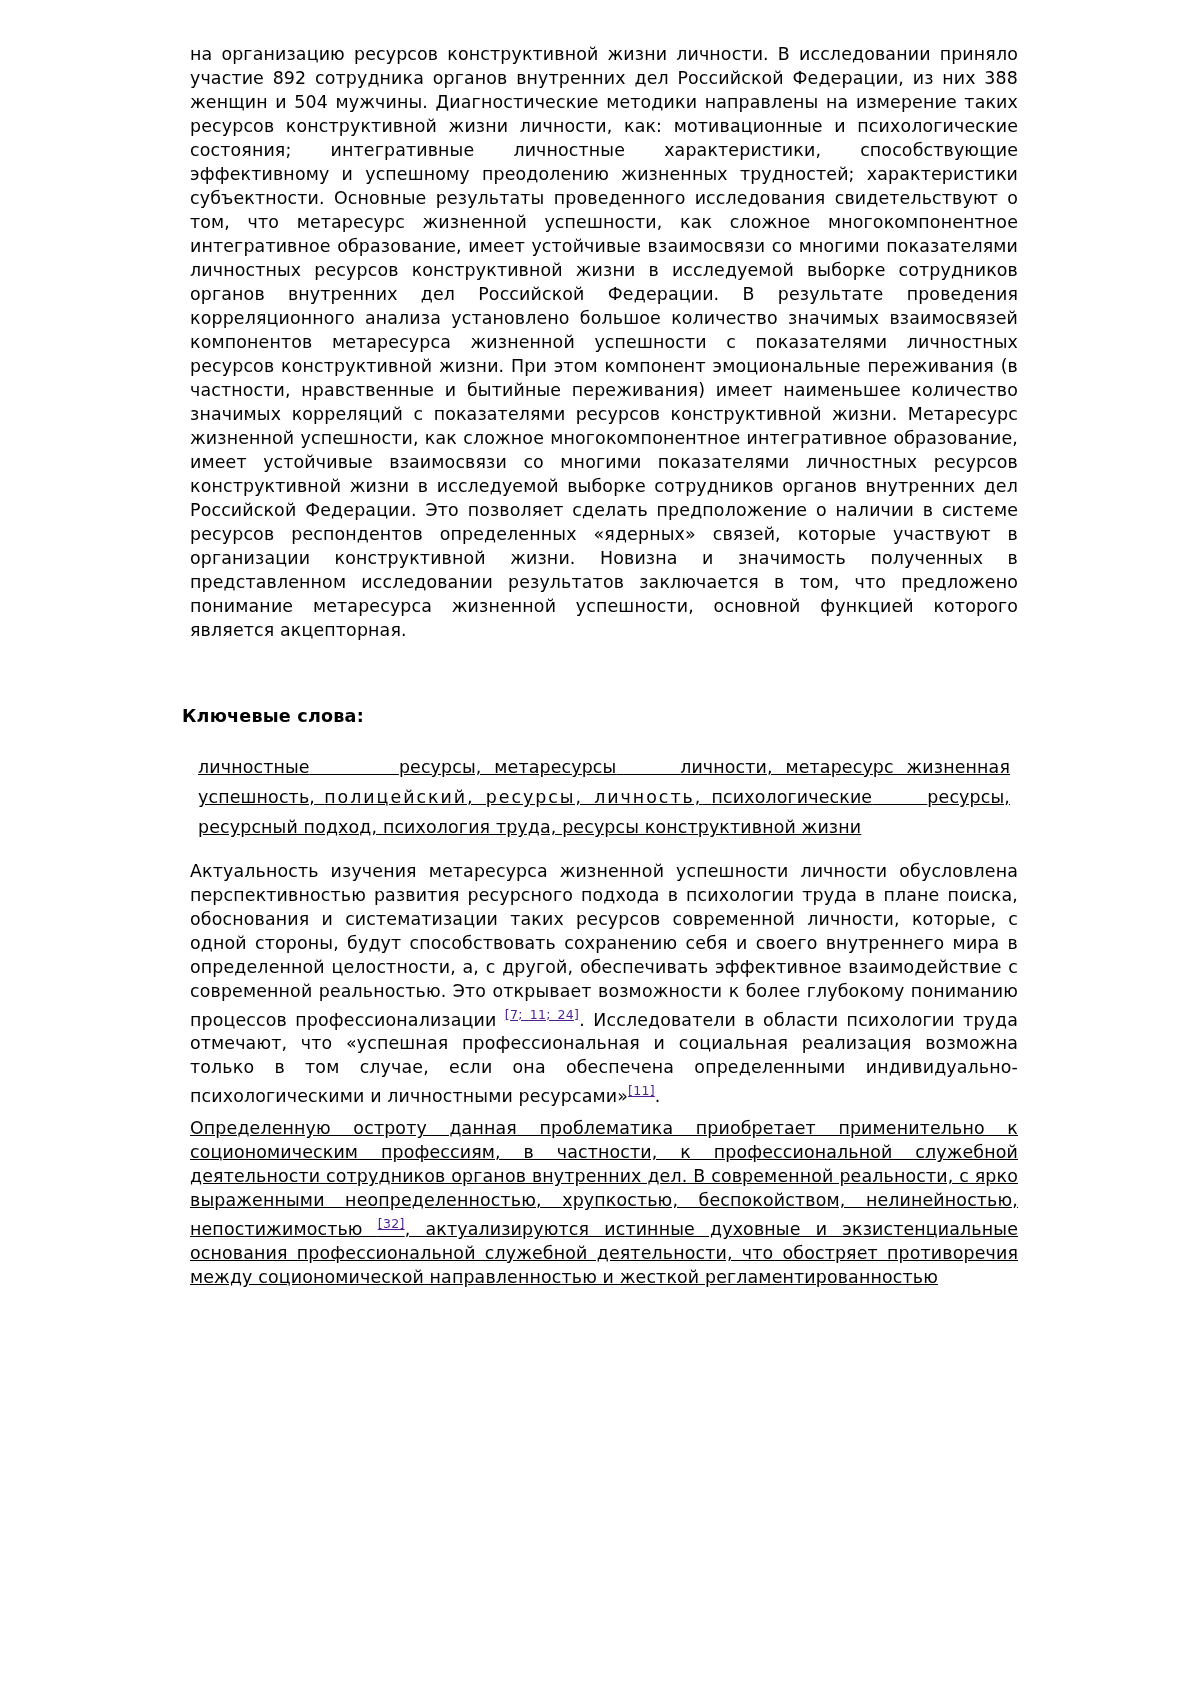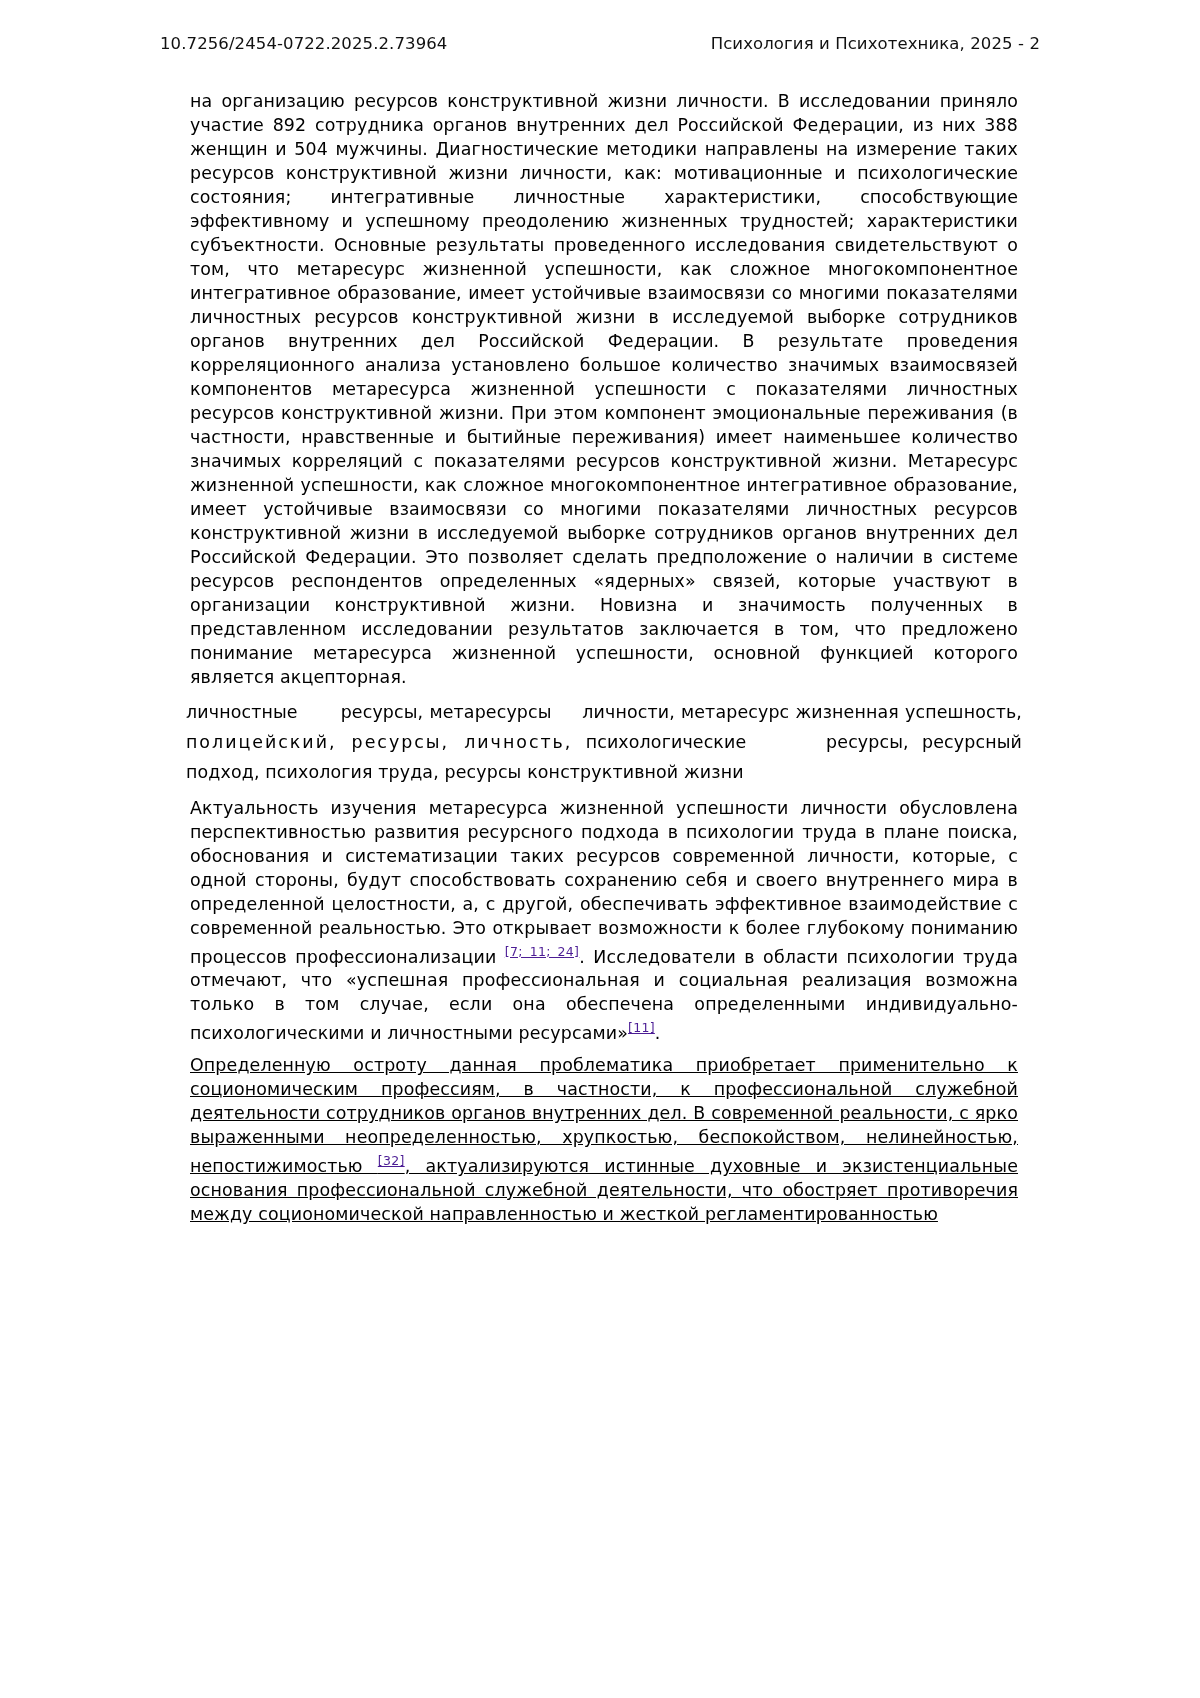--- a/index.html
+++ b/index.html
@@ -57,21 +57,22 @@
     font-weight: bold;
     font-size: 17.6px;
     margin: 64px 0 26px 0;
     letter-spacing: 0.2px;
   }
   .keywords {
     text-align: justify;
     font-size: 17.4px;
     line-height: 30.2px;
     letter-spacing: 0.15px;
-    margin: 4px;
+    margin: 16px;
+    text-decoration: underline;
   }
   .kw-spaced {
     letter-spacing: 2.0px;
   }
   .para {
     margin-top: 42px;
   }
   .para2 {
     margin-top: 30px;
     text-decoration: underline;
@@ -91,29 +92,26 @@
     text-align: center;
     font-size: 16.5px;
     color: #111;
   }
 </style>
 </head>
 <body>
 
 <div class="page">
 
-  <div class="header">
-    <span class="doi">10.7256/2454-0722.2025.2.73964</span>
-    <span class="journal">Психология и Психотехника, 2025 - 2</span>
-  </div>
 
   <div class="body-col">
 
     <p class="just abstract">на организацию ресурсов конструктивной жизни личности. В исследовании приняло участие 892 сотрудника органов внутренних дел Российской Федерации, из них 388 женщин и 504 мужчины. Диагностические методики направлены на измерение таких ресурсов конструктивной жизни личности, как: мотивационные и психологические состояния; интегративные личностные характеристики, способствующие эффективному и успешному преодолению жизненных трудностей; характеристики субъектности. Основные результаты проведенного исследования свидетельствуют о том, что метаресурс жизненной успешности, как сложное многокомпонентное интегративное образование, имеет устойчивые взаимосвязи со многими показателями личностных ресурсов конструктивной жизни в исследуемой выборке сотрудников органов внутренних дел Российской Федерации. В результате проведения корреляционного анализа установлено большое количество значимых взаимосвязей компонентов метаресурса жизненной успешности с показателями личностных ресурсов конструктивной жизни. При этом компонент эмоциональные переживания (в частности, нравственные и бытийные переживания) имеет наименьшее количество значимых корреляций с показателями ресурсов конструктивной жизни. Метаресурс жизненной успешности, как сложное многокомпонентное интегративное образование, имеет устойчивые взаимосвязи со многими показателями личностных ресурсов конструктивной жизни в исследуемой выборке сотрудников органов внутренних дел Российской Федерации. Это позволяет сделать предположение о наличии в системе ресурсов респондентов определенных «ядерных» связей, которые участвуют в организации конструктивной жизни. Новизна и значимость полученных в представленном исследовании результатов заключается в том, что предложено понимание метаресурса жизненной успешности, основной функцией которого является акцепторная.</p>
 
+    <div class="kw-title">Ключевые слова:</div>
 
     <p class="keywords"><span>личностные</span>&nbsp;&nbsp;&nbsp;&nbsp;&nbsp;&nbsp;&nbsp;<span>ресурсы, метаресурсы</span>&nbsp;&nbsp;&nbsp;&nbsp;&nbsp;<span>личности, метаресурс  жизненная  успешность,</span>
 <span class="kw-spaced">полицейский, ресурсы, личность,</span>&nbsp;<span>психологические</span>&nbsp;&nbsp;&nbsp;&nbsp;&nbsp;&nbsp;<span>ресурсы, ресурсный  подход,</span>
 <span>психология труда, ресурсы конструктивной жизни</span></p>
 
     <p class="just para"><span>Актуальность изучения метаресурса жизненной успешности личности обусловлена перспективностью развития ресурсного подхода в психологии труда в плане поиска, обоснования и систематизации таких ресурсов современной личности, которые, с одной стороны, будут способствовать сохранению себя и своего внутреннего мира в определенной целостности, а, с другой, обеспечивать эффективное взаимодействие с современной реальностью. Это открывает возможности к более глубокому пониманию процессов профессионализации </span><sup class="ref">[7; 11; 24]</sup><span>. Исследователи в области психологии труда отмечают, что «успешная профессиональная и социальная реализация возможна только в том случае, если она обеспечена определенными индивидуально-психологическими и личностными ресурсами»</span><sup class="ref">[11]</sup><span>.</span></p>
 
     <p class="just para2"><span>Определенную остроту данная проблематика приобретает применительно к социономическим профессиям, в частности, к профессиональной служебной деятельности сотрудников органов внутренних дел. В современной реальности, с ярко выраженными неопределенностью, хрупкостью, беспокойством, нелинейностью, непостижимостью </span><sup class="ref">[32]</sup><span>, актуализируются истинные духовные и экзистенциальные основания профессиональной служебной деятельности, что обостряет противоречия между социономической направленностью и жесткой регламентированностью</span></p>
 
   </div>

